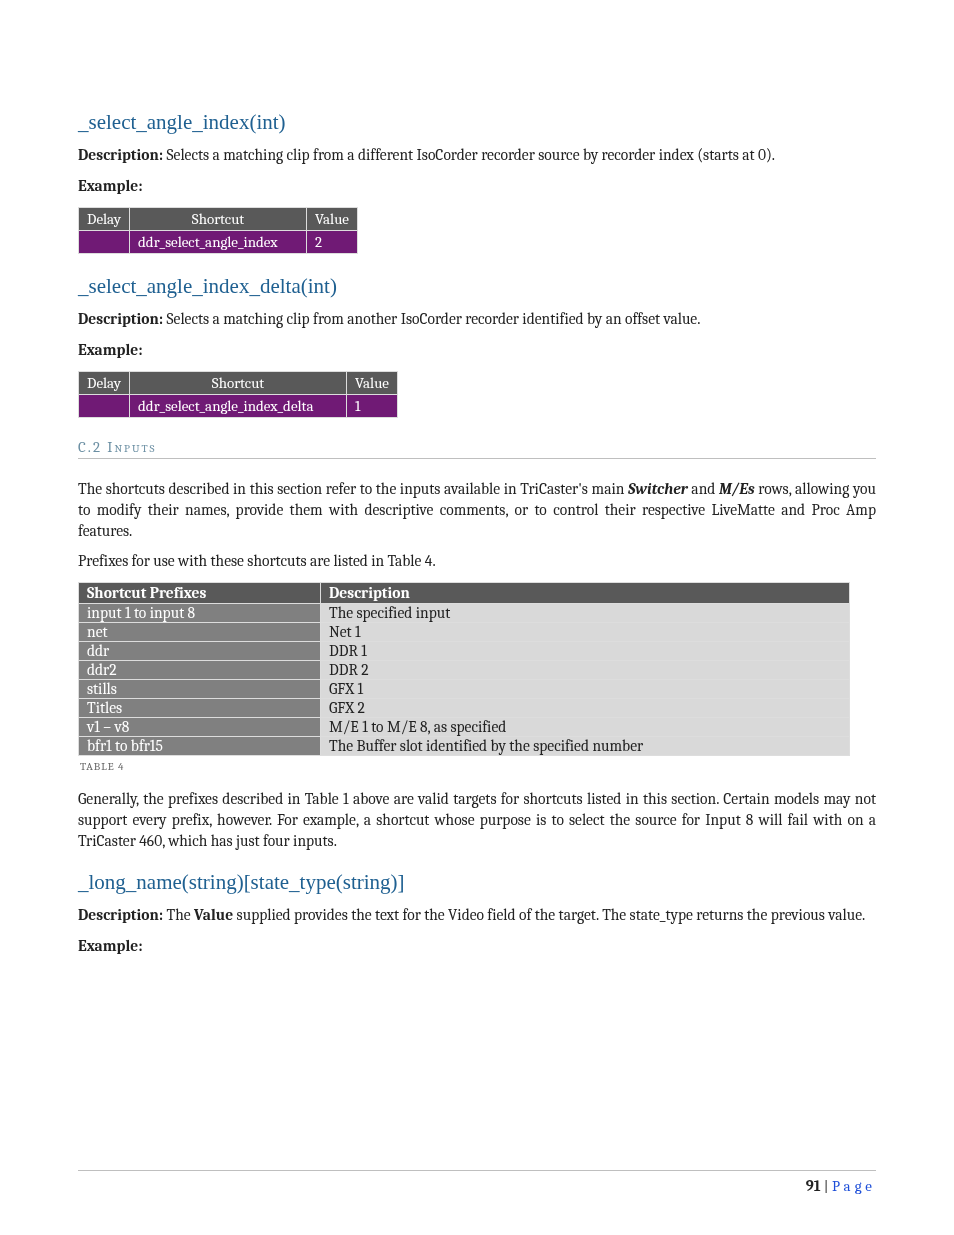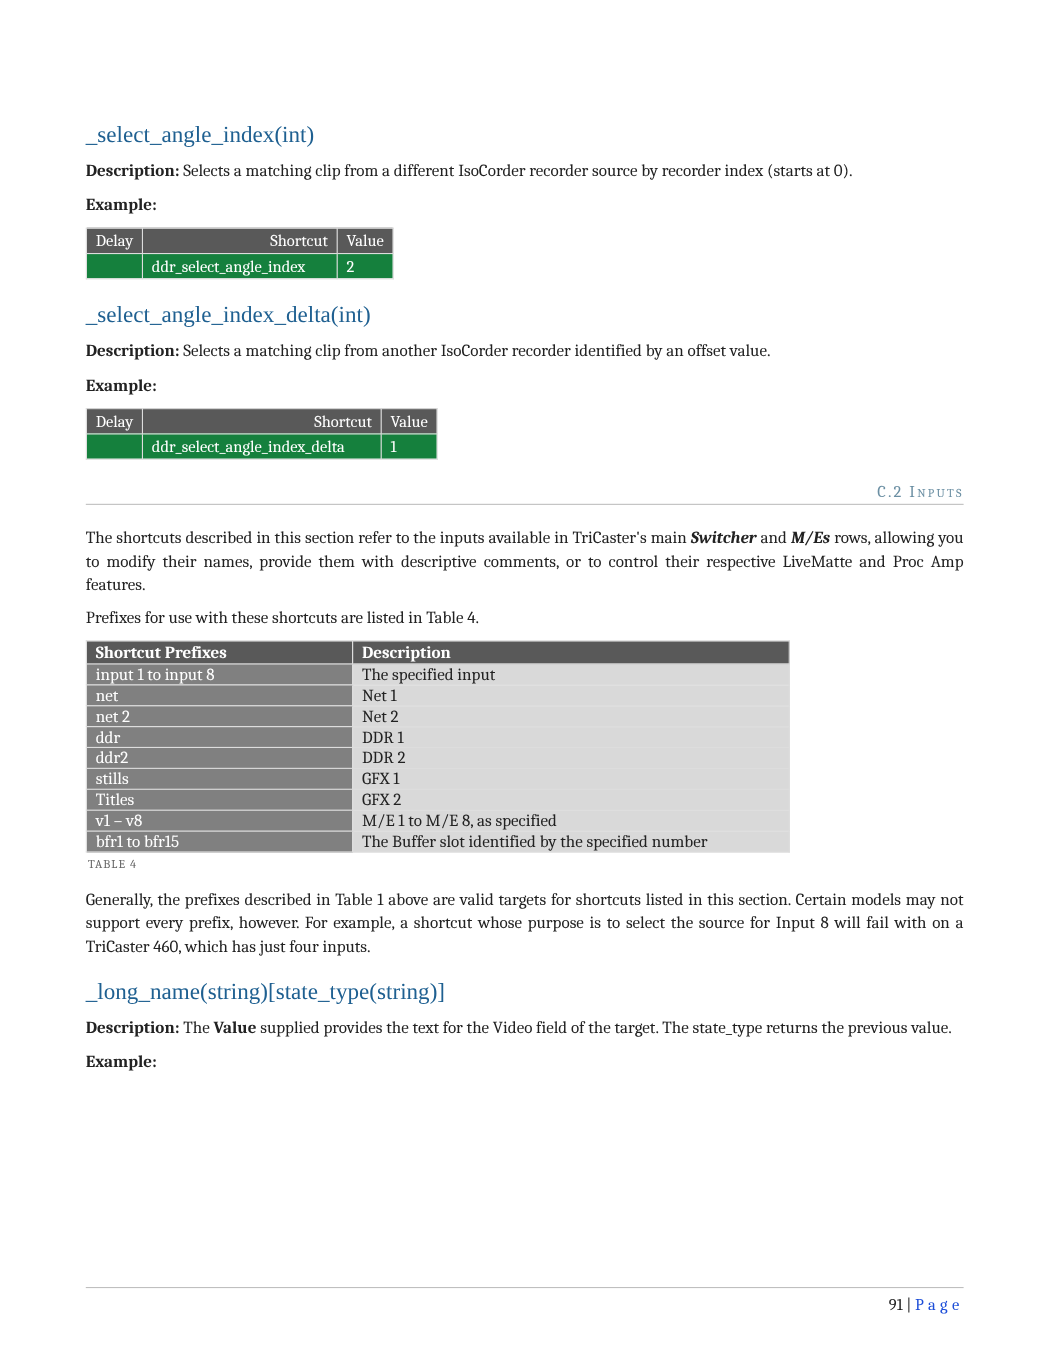--- a/index.html
+++ b/index.html
@@ -32,45 +32,45 @@
   .italic { font-style: italic; font-weight: bold; }
   table.ex {
     border-collapse: collapse;
     margin: 4px 0 20px 0;
     font-size: 15px;
   }
   table.ex th {
     background: #595959;
     color: #fff;
     font-weight: normal;
-    text-align: right;
+    text-align: center;
     padding: 2px 8px;
     border: 1px solid #ddd;
   }
   table.ex td {
-    background: #15803d;
+    background: #701a75;
     color: #fff;
     padding: 2px 8px;
     border: 1px solid #ddd;
   }
   .section-hdr {
-    text-align: right;
+    text-align: left;
     color: #6B8FA3;
     letter-spacing: 2px;
     font-size: 15px;
     font-family: Cambria, Georgia, serif;
     border-bottom: 1px solid #bfbfbf;
     padding-bottom: 2px;
     margin: 10px 0 20px 0;
   }
   .section-hdr .num { font-variant: normal; }
   .section-hdr .lbl { font-variant: small-caps; }
   table.prefix {
     border-collapse: collapse;
-    width: 640px;
+    width: 772px;
     margin: 6px 0 4px 0;
     font-size: 15.5px;
   }
   table.prefix th {
     background: #595959;
     color: #fff;
     font-weight: bold;
     text-align: left;
     padding: 1px 8px;
     border: 1px solid #ddd;
@@ -101,21 +101,21 @@
     bottom: 40px;
     right: 78px;
     font-size: 15px;
     border-top: 1px solid #bfbfbf;
     width: 798px;
     text-align: right;
     padding-top: 6px;
     font-family: Cambria, Georgia, serif;
   }
   .footer .pagetxt { color: #1d4ed8; letter-spacing: 4px; }
-  .footer .num { color: #222; font-weight: normal; }
+  .footer .num { color: #222; font-weight: bold; }
 </style>
 </head>
 <body>
 
 <div class="page">
 
   <h3 class="func">_select_angle_index(int)</h3>
   <p>
     <span class="bold">Description:</span><span> Selects a matching clip from a different IsoCorder recorder source by recorder index (starts at 0).</span>
   </p>
@@ -175,24 +175,20 @@
       <tbody id="prefix-rows">
         <tr>
           <td class="k">input 1 to input 8</td>
           <td class="v">The specified input</td>
         </tr>
         <tr>
           <td class="k">net</td>
           <td class="v">Net 1</td>
         </tr>
         <tr>
-          <td class="k">net 2</td>
-          <td class="v">Net 2</td>
-        </tr>
-        <tr>
           <td class="k">ddr</td>
           <td class="v">DDR 1</td>
         </tr>
         <tr>
           <td class="k">ddr2</td>
           <td class="v">DDR 2</td>
         </tr>
         <tr>
           <td class="k">stills</td>
           <td class="v">GFX 1</td>

